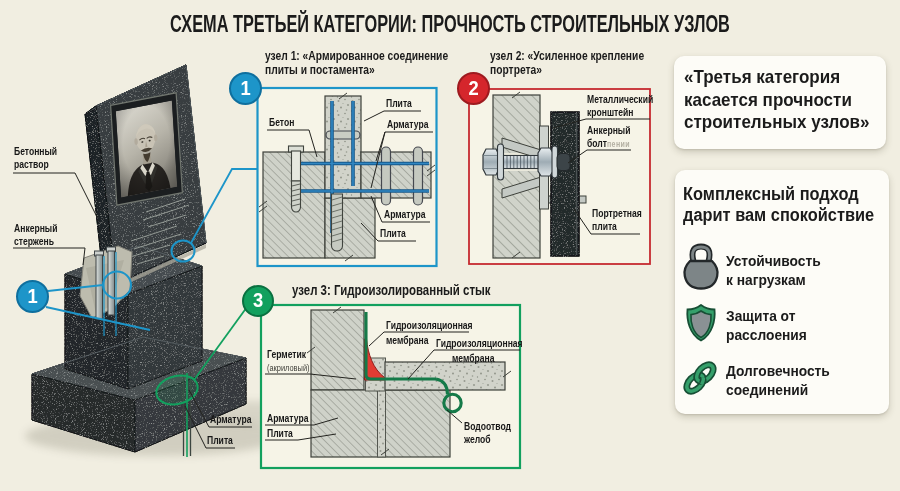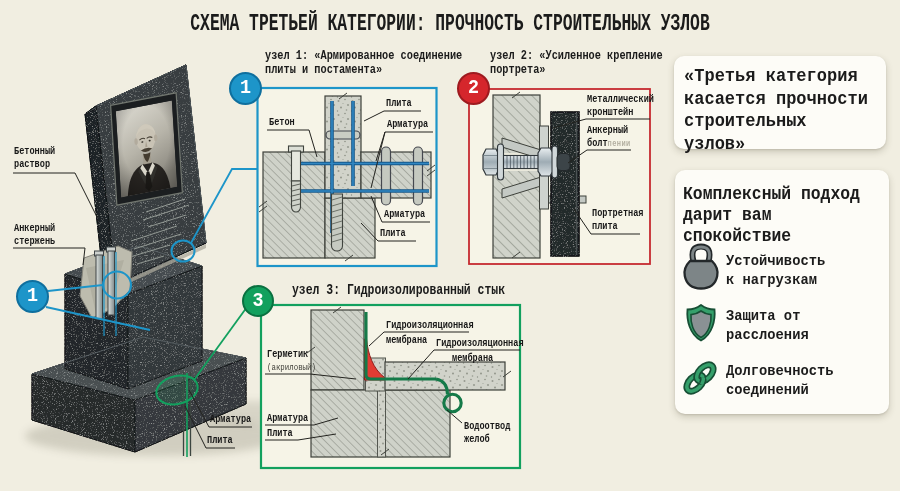--- a/index.html
+++ b/index.html
@@ -1,17 +1,17 @@
 <!DOCTYPE html>
 <html><head>
 <meta charset="utf-8">
 <style>
   html,body{margin:0;padding:0;}
   body{width:900px;height:491px;overflow:hidden;background:#f1eee1;font-family:"Liberation Sans",sans-serif;}
-  #canvas{position:relative;width:900px;height:491px;background:#f1eee1;font-family:Liberation Mono, monospace;}
+  #canvas{position:relative;width:900px;height:491px;background:#f1eee1;}
   #gfx{position:absolute;left:0;top:0;z-index:2;pointer-events:none;}
   .card{position:absolute;background:#fdfcf7;border-radius:10px;box-shadow:0 3px 7px rgba(70,62,40,.22),0 1px 2px rgba(70,62,40,.14);z-index:1;}
   .txt{position:absolute;color:#1b1b1b;z-index:3;}
   .title{left:0;top:11px;width:900px;text-align:center;font-size:23px;font-weight:bold;transform:scaleX(.71);}
   .nhead{font-size:13px;font-weight:bold;line-height:14px;transform:scaleX(.79);transform-origin:0 0;white-space:nowrap;}
   .lbl{font-size:11px;font-weight:bold;line-height:13px;transform:scaleX(.78);transform-origin:0 0;white-space:nowrap;color:#181818;}
   .lblw{white-space:normal;}
   .ghost{font-size:9px;color:#b4b0a2;font-weight:bold;letter-spacing:.5px;}
   .subnote{font-size:9.5px;font-weight:normal;color:#3d3d37;}
   .badge{position:absolute;z-index:4;color:#fff;font-weight:bold;text-align:center;border-radius:50%;box-sizing:border-box;}

